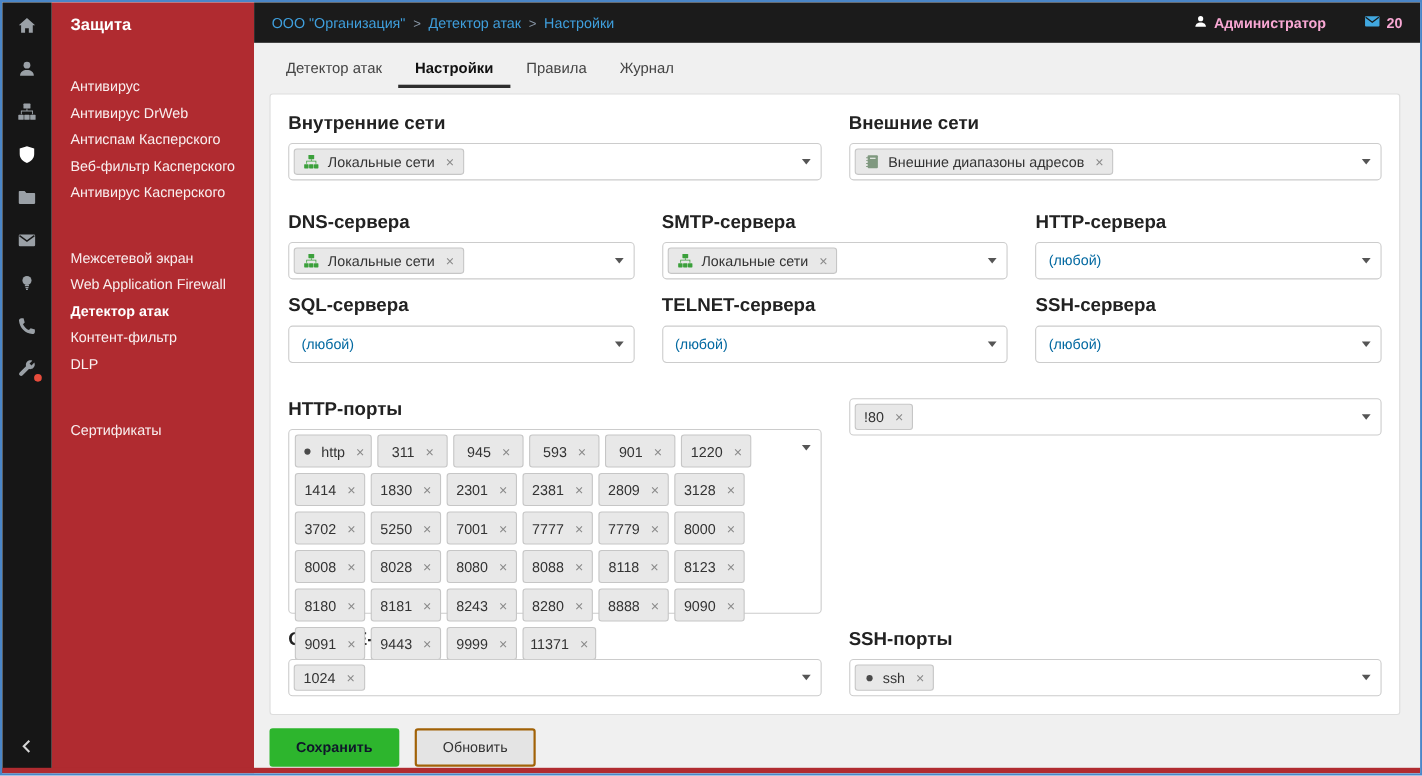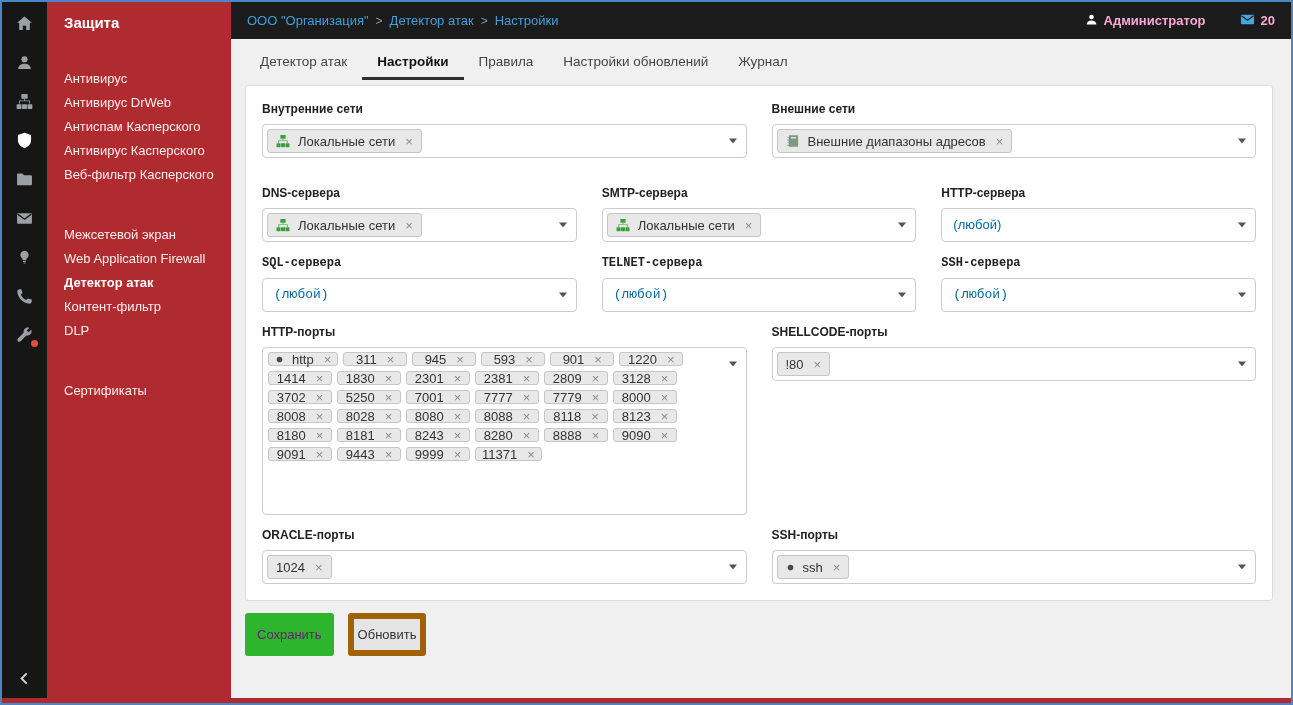--- a/index.html
+++ b/index.html
@@ -42,39 +42,39 @@
 
   
   .content { flex:1; background:var(--content-bg,#f0f0f0); padding:4px 18px 0 14px; overflow:hidden; }
   .tabs { display:flex; margin-bottom:5px; }
   .tab { padding:11px 15px 8px; font-size:13.5px; color:#444; cursor:pointer; border-bottom:3px solid transparent; }
   .tab.active { font-weight:bold; color:#111; border-bottom-color:#2e2e2e; }
 
   .card { background:#fff; border:1px solid #ddd; border-radius:3px; padding:16px; }
 
   .form-row { display:grid; gap:16px 25px; }
-  .field-label { font-size:12px; font-weight:bold; color:#222; margin-bottom:8px; }
+  .field-label { font-size:17px; font-weight:bold; color:#222; margin-bottom:8px; }
   .selectbox { position:relative; border:1px solid #ccc; border-radius:4px; background:#fff;
                min-height:34px; padding:4px 26px 4px 4px; cursor:pointer; }
   .selectbox.tall { height:168px; padding:4px 26px 4px 5px; }
   .tagwrap { display:flex; flex-wrap:wrap; gap:5px; align-items:center; align-content:flex-start; min-height:24px; }
   .tag { display:inline-flex; align-items:center; gap:8px; background:var(--tag-bg,#e8e8e8);
          border:1px solid #c6c6c6; border-radius:3px; padding:2px 8px; font-size:13px; color:#333; height:24px; }
-  .tall .tag { height:14px; padding:1px 6px; min-width:64px; justify-content:center; }
+  .tall .tag { height:30px; padding:1px 6px; min-width:64px; justify-content:center; }
   .tag-x { color:#8a8a8a; font-size:13px; cursor:pointer; margin-left:2px; line-height:1; }
   .ph { color:#0369a1; font-size:13px; padding-left:7px; line-height:24px; }
   .caret { position:absolute; right:9px; top:50%; transform:translateY(-50%); width:0; height:0;
            border-left:4px solid transparent; border-right:4px solid transparent; border-top:5px solid #555; }
   .selectbox.tall .caret { top:16px; }
 
   .btnrow { margin-top:12px; display:flex; gap:14px; }
-  .btn-save { background:var(--save-green,#2db52d); color:#701a75; font-weight:normal; font-size:13px;
-              border:none; border-radius:3px; padding:8px 12px; cursor:pointer; font-family:inherit; }
-  .btn-refresh { background:#e4e4e4; color:#333; font-size:13px; border:6px solid #a16207;
-                 border-radius:3px; padding:8px 4px; cursor:pointer; font-family:inherit; }
+  .btn-save { background:var(--save-green,#2db52d); color:#0f172a; font-weight:bold; font-size:13px;
+              border:none; border-radius:3px; padding:8px 24px; cursor:pointer; font-family:inherit; }
+  .btn-refresh { background:#e4e4e4; color:#333; font-size:13px; border:2px solid #a16207;
+                 border-radius:3px; padding:8px 24px; cursor:pointer; font-family:inherit; }
 
   .bottom-strip { position:absolute; left:0; right:0; bottom:0; height:5px;
                   background:var(--sidebar-red,#b02b30); z-index:5; }
   .icon { display:inline-flex; align-items:center; justify-content:center; }
 </style>
 </head>
 <body>
 
 <div class="app">
 
@@ -161,22 +161,22 @@
       </div>
   </div>
 
   <div class="sidebar">
     <div class="sb-title">Защита</div>
     <div id="sb-groups">
         <div class="sb-group">
           <div class="sb-item">Антивирус</div>
           <div class="sb-item">Антивирус DrWeb</div>
           <div class="sb-item">Антиспам Касперского</div>
+          <div class="sb-item">Веб-фильтр Касперского</div>
           <div class="sb-item">Антивирус Касперского</div>
-          <div class="sb-item">Веб-фильтр Касперского</div>
         </div>
         <div class="sb-group">
           <div class="sb-item">Межсетевой экран</div>
           <div class="sb-item">Web Application Firewall</div>
           <div class="sb-item active">Детектор атак</div>
           <div class="sb-item">Контент-фильтр</div>
           <div class="sb-item">DLP</div>
         </div>
         <div class="sb-group">
           <div class="sb-item">Сертификаты</div>
@@ -213,21 +213,20 @@
           <span>20</span>
         </div>
       </div>
     </div>
 
     <div class="content">
       <div class="tabs" id="tabs">
           <div class="tab">Детектор атак</div>
           <div class="tab active">Настройки</div>
           <div class="tab">Правила</div>
-          <div class="tab">Настройки обновлений</div>
           <div class="tab">Журнал</div>
         </div>
       <div class="card">
         <div id="form">
             <div class="form-row" style="grid-template-columns: repeat(2, 1fr); margin-bottom: 28px;">
               <div class="field">
                 <div class="field-label">Внутренние сети</div>
                 <div class="selectbox">
                   <div class="tagwrap">
                     <span class="tag">
@@ -313,21 +312,21 @@
               <div class="field">
                 <div class="field-label">HTTP-сервера</div>
                 <div class="selectbox">
                   <div class="tagwrap">
                     <span class="ph">(любой)</span>
                   </div>
                   <span class="caret"></span>
                 </div>
               </div>
             </div>
-            <div class="form-row" style="grid-template-columns: repeat(3, 1fr); margin-bottom: 13px; font-family: Liberation Mono, monospace;">
+            <div class="form-row" style="grid-template-columns: repeat(3, 1fr); margin-bottom: 32px;">
               <div class="field">
                 <div class="field-label">SQL-сервера</div>
                 <div class="selectbox">
                   <div class="tagwrap">
                     <span class="ph">(любой)</span>
                   </div>
                   <span class="caret"></span>
                 </div>
               </div>
               <div class="field">
@@ -493,21 +492,20 @@
                     </span>
                     <span class="tag">
                       <span class="tag-text">11371</span>
                       <span class="tag-x">×</span>
                     </span>
                   </div>
                   <span class="caret"></span>
                 </div>
               </div>
               <div class="field">
-                <div class="field-label">SHELLCODE-порты</div>
                 <div class="selectbox">
                   <div class="tagwrap">
                     <span class="tag">
                       <span class="tag-text">!80</span>
                       <span class="tag-x">×</span>
                     </span>
                   </div>
                   <span class="caret"></span>
                 </div>
               </div>

